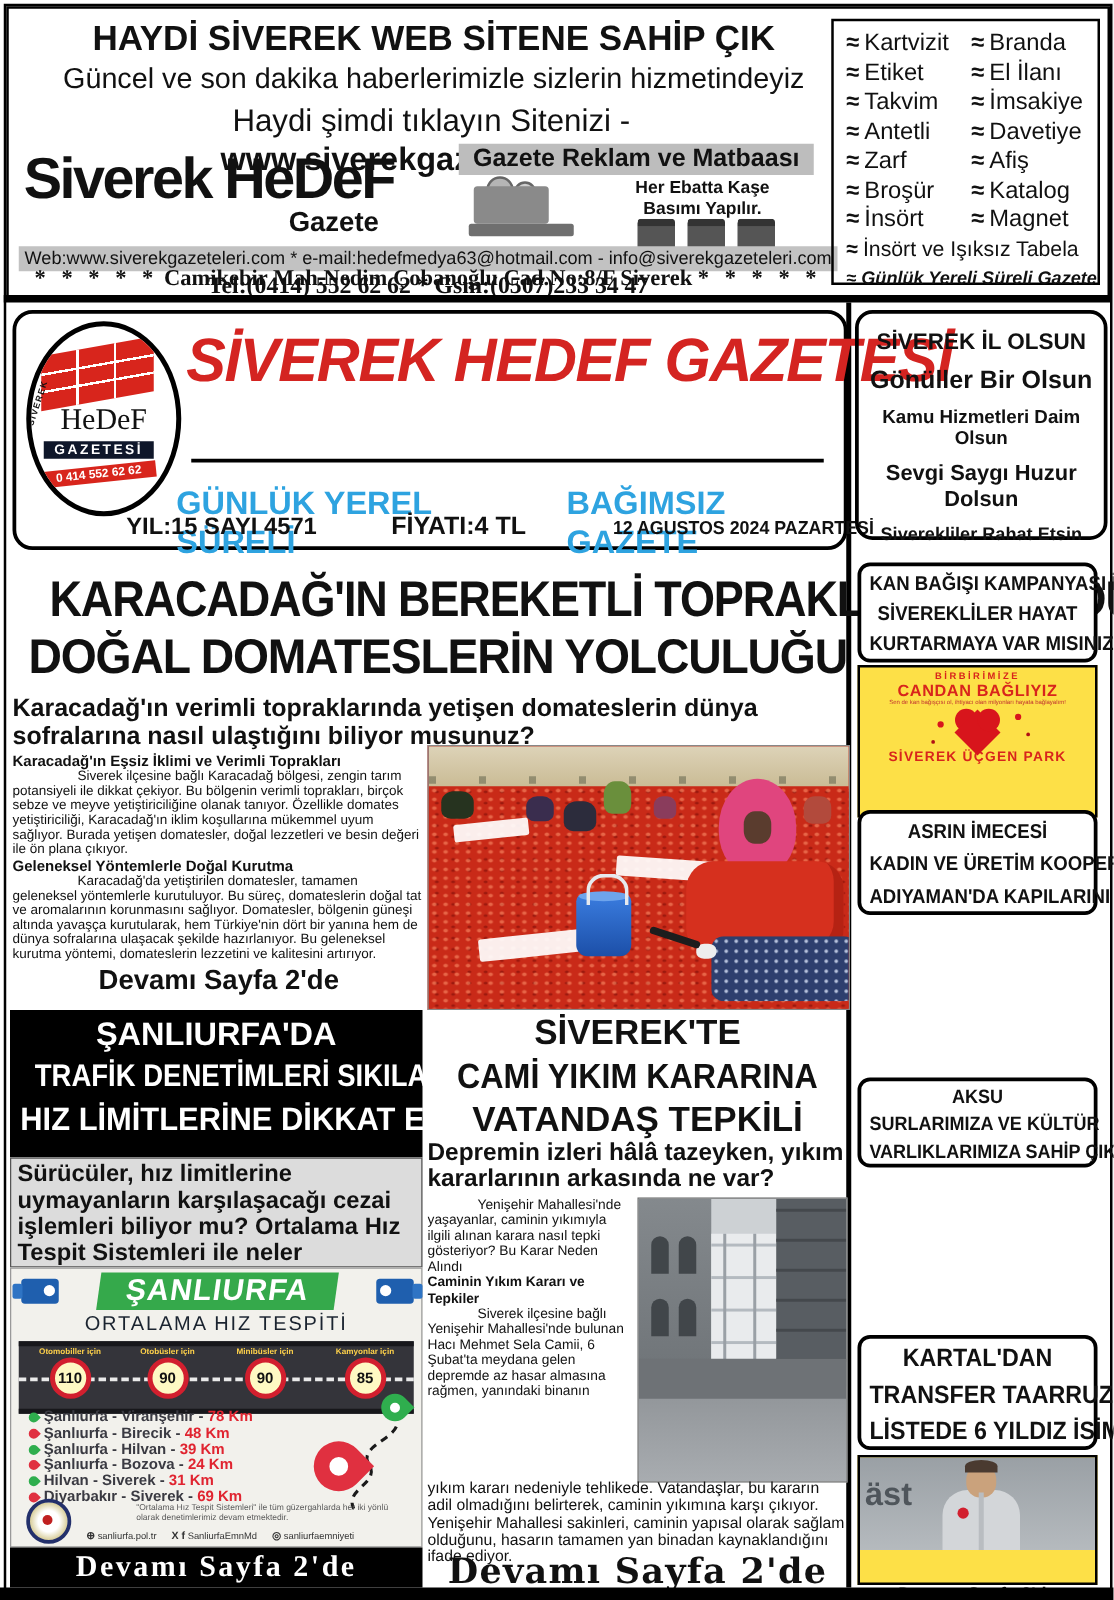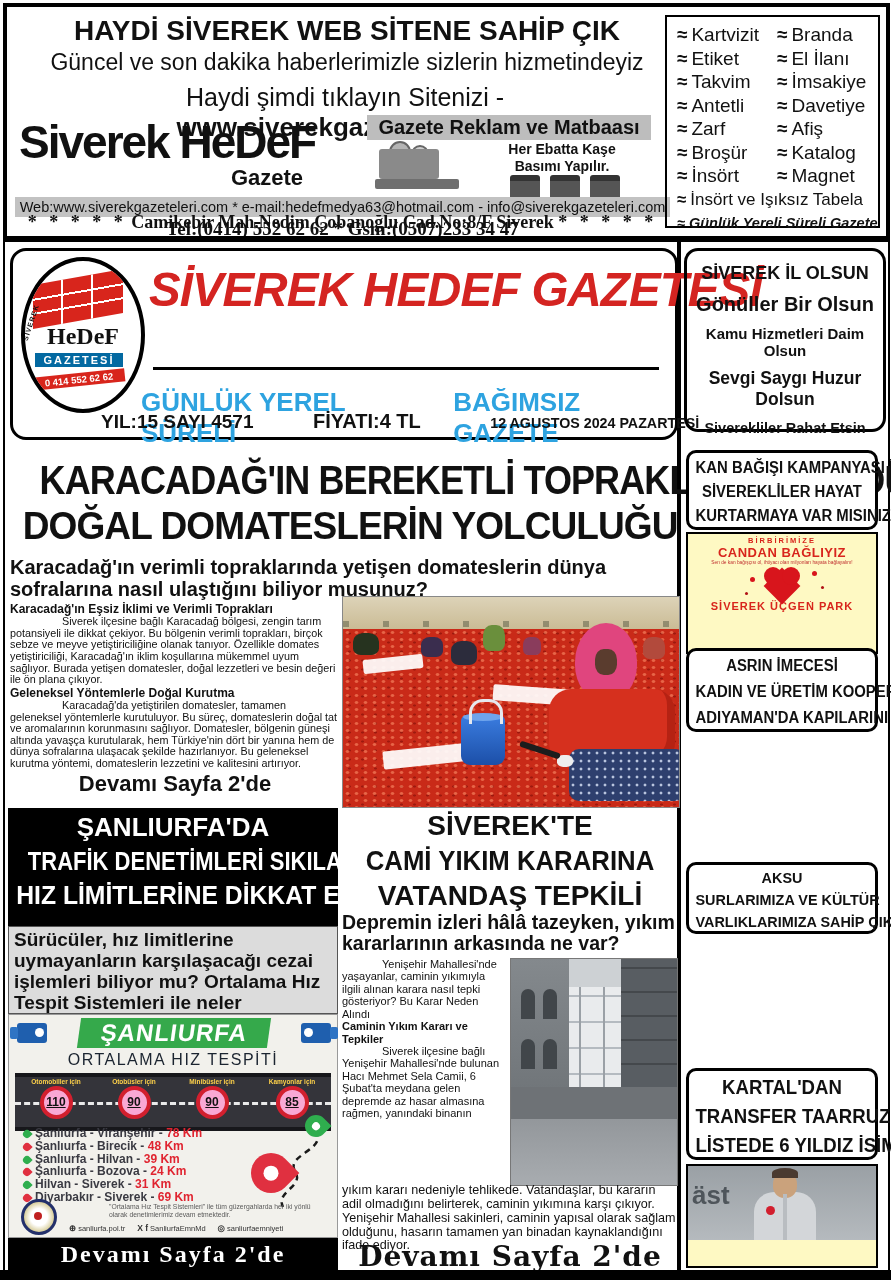--- a/index.html
+++ b/index.html
@@ -44,22 +44,22 @@
   .wv{font-weight:bold;margin-right:4px;}
   .svc-wide{font-size:17px;line-height:24px;white-space:nowrap;}
   .svc-wide2{font-size:14.5px;font-weight:bold;font-style:italic;line-height:22px;white-space:nowrap;}
 
   
   #masthead-box{left:10px;top:248px;width:662px;height:186px;border:3px solid #000;border-radius:16px;}
   #logo{left:8px;top:6px;width:116px;height:148px;border:4px solid #000;border-radius:50%;background:#fff;overflow:hidden;}
   .logo-roof{position:absolute;left:8px;top:16px;width:90px;height:44px;background:#d8251c;transform:skewY(-10deg);
      background-image:linear-gradient(90deg,transparent 0 28px,#fff 28px 30px,transparent 30px 58px,#fff 58px 60px,transparent 60px),
                       linear-gradient(0deg,transparent 0 14px,#fff 14px 16px,transparent 16px 28px,#fff 28px 30px,transparent 30px);}
-  .logo-hedef{position:absolute;left:0;top:62px;width:100%;text-align:center;font-family:"Liberation Serif",serif;font-size:24px;font-weight:bold;}
-  .logo-band{position:absolute;left:10px;top:92px;width:88px;background:#0369a1;color:#fff;font-size:11px;font-weight:bold;letter-spacing:2px;text-align:center;padding:1px 0;}
+  .logo-hedef{position:absolute;left:0;top:62px;width:100%;text-align:center;font-family:"Liberation Serif",serif;font-size:24px;font-weight:normal;}
+  .logo-band{position:absolute;left:10px;top:92px;width:88px;background:#0f172a;color:#fff;font-size:11px;font-weight:bold;letter-spacing:2px;text-align:center;padding:1px 0;}
   .logo-phone{position:absolute;left:8px;top:112px;width:92px;background:#d8251c;color:#fff;font-size:9.5px;font-weight:bold;text-align:center;transform:rotate(-6deg);padding:1px 0;}
   .logo-side{position:absolute;left:-13px;top:58px;font-size:7px;font-weight:bold;transform:rotate(-72deg);letter-spacing:1px;}
   #mast-title{left:128px;top:10px;width:528px;text-align:center;font-size:49px;font-style:italic;font-weight:bold;color:#d42421;letter-spacing:-1px;transform:scaleX(.97);transform-origin:center;white-space:nowrap;}
   #mast-rule{left:140px;top:116px;width:506px;height:3px;background:#000;}
   #mast-subtitle{left:128px;top:124px;width:528px;display:flex;justify-content:center;gap:36px;color:#2ea3e0;font-size:26px;font-weight:bold;margin-top:12px;}
   .mast-issue{left:88px;top:160px;font-size:19px;font-weight:bold;}
   .mast-price{left:300px;top:159px;font-size:20px;font-weight:bold;}
   .mast-date{left:468px;top:163px;width:186px;text-align:right;font-size:15px;font-weight:bold;transform:scaleX(.95);transform-origin:right;white-space:nowrap;}
 
   
@@ -112,22 +112,22 @@
   .cam::before{content:"";position:absolute;right:3px;top:5px;width:9px;height:9px;background:#fff;border-radius:50%;}
   .cam::after{content:"";position:absolute;left:-7px;top:4px;width:8px;height:12px;background:#2f74c4;border-radius:2px;}
   .cam.flip{transform:scaleX(-1);}
   #ig-banner{position:absolute;left:70px;top:3px;width:190px;height:30px;background:#35a94b;transform:skewX(-8deg);
      color:#fff;text-align:center;font-size:24px;font-weight:bold;line-height:30px;letter-spacing:1px;}
   #ig-title{position:absolute;left:0;top:36px;width:100%;text-align:center;font-size:16px;font-weight:normal;color:#1b2430;letter-spacing:1.5px;}
   #ig-road{position:absolute;left:6px;top:58px;width:316px;height:50px;background:#34343a;border-top:4px solid #17171b;border-bottom:4px solid #17171b;}
   #ig-road::before{content:"";position:absolute;left:0;top:25px;width:100%;border-top:3px dashed #eaeaea;}
   .sg{position:absolute;top:1px;width:66px;text-align:center;}
   .sg-label{font-size:6.5px;font-weight:bold;color:#ffd24a;}
-  .sg-circle{margin:1px auto 0;width:25px;height:25px;background:#f9a8d4;border:4px solid #d21f2e;border-radius:50%;
-     font-size:12px;font-weight:bold;line-height:25px;color:#111;text-decoration:underline;}
+  .sg-circle{margin:1px auto 0;width:25px;height:25px;background:#fef9c3;border:4px solid #d21f2e;border-radius:50%;
+     font-size:12px;font-weight:bold;line-height:25px;color:#111;}
   .dist-list{position:absolute;left:14px;top:112px;}
   .dist-row{font-size:12px;font-weight:bold;color:#3a3a42;line-height:12.8px;white-space:nowrap;}
   .dist-km{color:#e02430;}
   .pin{display:inline-block;width:8px;height:8px;border-radius:50% 50% 50% 0;transform:rotate(-135deg);margin-right:4px;position:relative;top:1px;}
   .pin.g{background:#2fae4e;} .pin.r{background:#e03040;}
   .route-art{position:absolute;right:2px;top:100px;width:86px;height:96px;}
   .bigpin{position:absolute;border-radius:50% 50% 50% 0;transform:rotate(-135deg);}
   .bigpin::after{content:"";position:absolute;left:50%;top:50%;width:38%;height:38%;background:#fff;border-radius:50%;transform:translate(-50%,-50%);}
   .bigpin.green{right:8px;top:0;width:22px;height:22px;background:#2fae4e;}
   .bigpin.red{left:2px;top:38px;width:40px;height:40px;background:#e03040;}
@@ -157,21 +157,21 @@
   .b-right{position:absolute;left:110px;top:0px;width:56px;height:150px;background:#585d62;
      background-image:linear-gradient(0deg,transparent 0 14px,#44484c 14px 16px,transparent 16px);background-size:100% 24px;}
   .b-wall{position:absolute;left:0;top:128px;width:100%;height:34px;background:#6e7276;}
   .b-ground{position:absolute;left:0;top:160px;width:100%;height:66px;background:linear-gradient(#93979b,#a8acb0);}
   #mosque-cont{left:342px;top:1184px;width:336px;font-size:12.6px;line-height:1.1;}
   #mosque-band{left:342px;top:1240px;width:336px;text-align:center;font-family:"DejaVu Serif",serif;font-size:28px;font-weight:bold;letter-spacing:1px;}
 
   
   .sb-title{left:686px;width:192px;border:3px solid #000;border-radius:10px;text-align:center;font-weight:bold;box-sizing:border-box;background:#fff;}
   .sb-line{transform:scaleX(.93);transform-origin:center;white-space:nowrap;}
-  .sb-media{left:686px;width:192px;border:2px solid #000;box-sizing:border-box;background:#fef9c3;}
+  .sb-media{left:686px;width:192px;border:2px solid #000;box-sizing:border-box;background:#fde047;}
   .sb-caption{text-align:center;font-size:14.5px;font-weight:bold;margin-top:28px;}
   #blood-title{top:450px;height:80px;font-size:16px;line-height:24px;padding-top:3px;}
   #blood-media{top:532px;height:122px;}
   .bl-art{position:relative;height:94px;overflow:hidden;}
   .bl-l1{text-align:center;color:#d8251c;font-size:7.5px;font-weight:bold;letter-spacing:2px;margin-top:2px;}
   .bl-l2{text-align:center;color:#d8251c;font-size:13px;font-weight:bold;letter-spacing:.5px;}
   .bl-small{text-align:center;color:#c03030;font-size:4.8px;line-height:1.1;}
   .bl-heart{position:relative;width:36px;height:30px;margin:2px auto 0;}
   .bl-heart::before,.bl-heart::after{content:"";position:absolute;top:0;width:18px;height:18px;background:#d8151c;border-radius:50%;}
   .bl-heart::before{left:0;} .bl-heart::after{right:0;}

